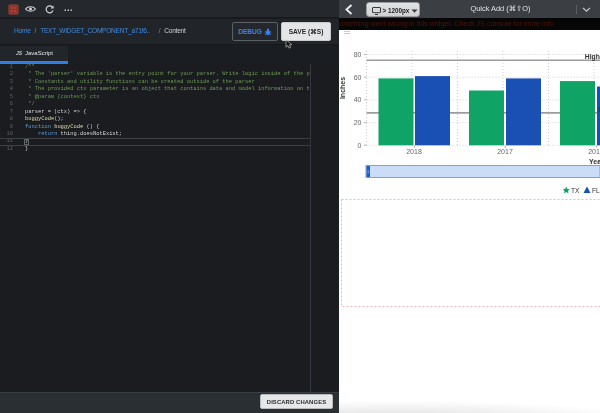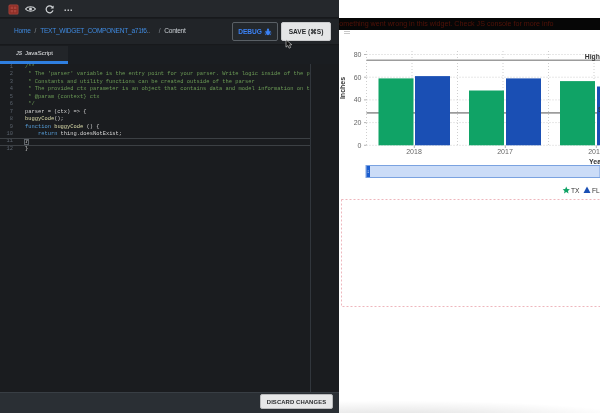--- a/index.html
+++ b/index.html
@@ -86,20 +86,40 @@
 }</div>
     </div>
     <div id="curline"></div>
     <div class="abs" style="left:24px;top:139.2px;width:5px;height:6px;border:1px solid #5f646a;"></div>
     <div id="editorline"></div>
     <div id="footer"></div>
     <div id="discardbtn">DISCARD CHANGES</div>
   </div>
 
   <div id="right">
+    <div id="rtop">
+      <svg class="abs" style="left:5px;top:4px;" width="10" height="11" viewBox="0 0 10 11">
+          <path d="M7.5 1 L2.5 5.5 L7.5 10" stroke="#e8e9ea" stroke-width="2" fill="none"></path>
+        </svg>
+      <div id="dropdown">
+        <svg class="abs" style="left:5px;top:3.5px;" width="9" height="8" viewBox="0 0 9 8">
+            <rect x="0.5" y="0.5" width="8" height="5.2" rx="0.5" fill="none" stroke="#3a3a3a" stroke-width="1"></rect>
+            <path d="M3 7.5 L6 7.5" stroke="#3a3a3a" stroke-width="1"></path>
+          </svg>
+        <div class="abs" style="left:16px;top:4px;font-size:6.3px;color:#242424;white-space:nowrap;font-weight:bold;">&gt; 1200px</div>
+        <svg class="abs" style="left:44px;top:6px;" width="7" height="4" viewBox="0 0 7 4">
+            <path d="M0.5 0.5 L6.5 0.5 L3.5 3.8 Z" fill="#3a3a3a"></path>
+          </svg>
+      </div>
+      <div id="quickadd">Quick Add (⌘⇧O)</div>
+      <div class="abs" style="left:237px;top:5px;width:1px;height:9px;background:#5c5f63;"></div>
+      <svg class="abs" style="left:243px;top:7px;" width="9" height="5" viewBox="0 0 9 5">
+          <path d="M1 0.8 L4.5 4.2 L8 0.8" stroke="#cfd1d3" stroke-width="1.1" fill="none"></path>
+        </svg>
+    </div>
     <div id="banner">
         <div id="bannertxt">Something went wrong in this widget. Check JS console for more info</div>
       </div>
 
     <div class="abs" style="left:5px;top:31px;width:6px;height:1px;background:#c9c9c9;"></div>
     <div class="abs" style="left:5px;top:33px;width:6px;height:1px;background:#c9c9c9;"></div>
 
     <svg class="abs" style="left:0;top:30px;" width="261" height="166" viewBox="0 0 261 166" font-family="Liberation Sans, sans-serif">
 
       <g stroke="#cfcfcf" stroke-width="1" stroke-dasharray="1,2">

